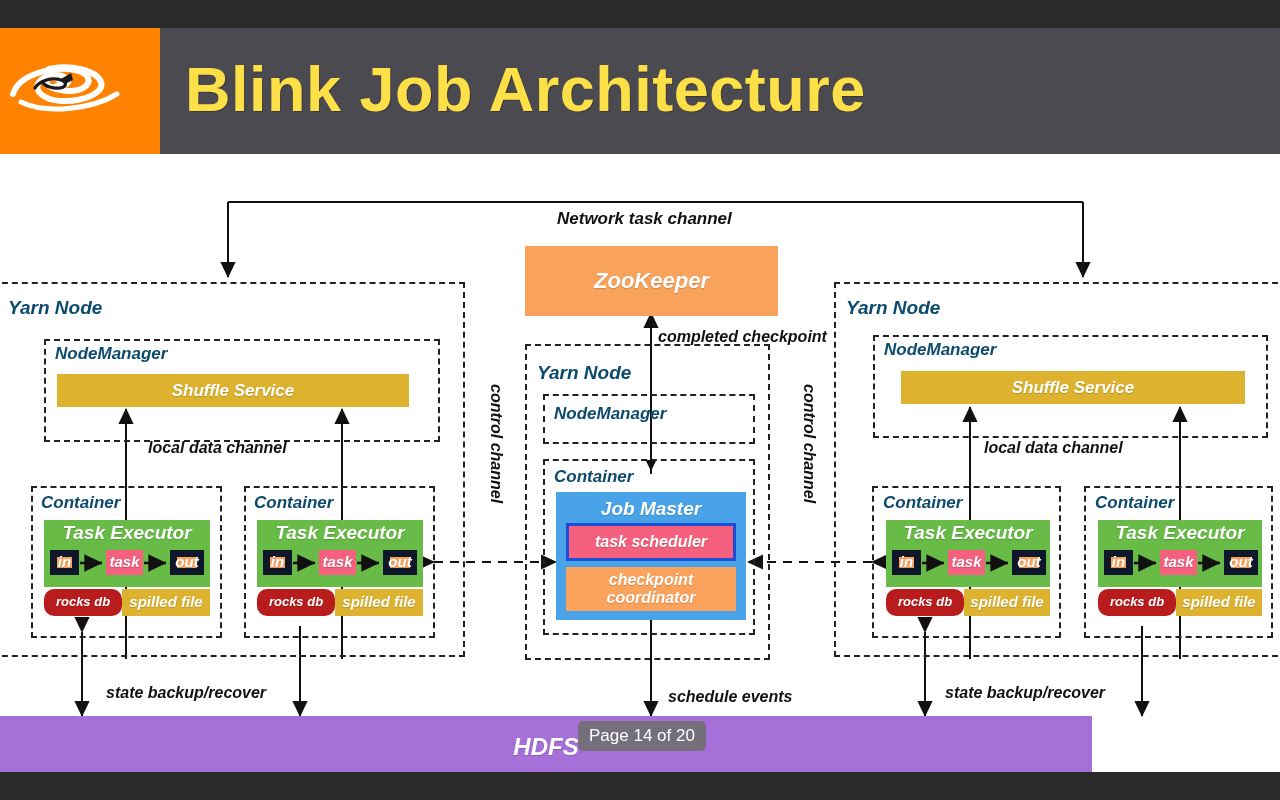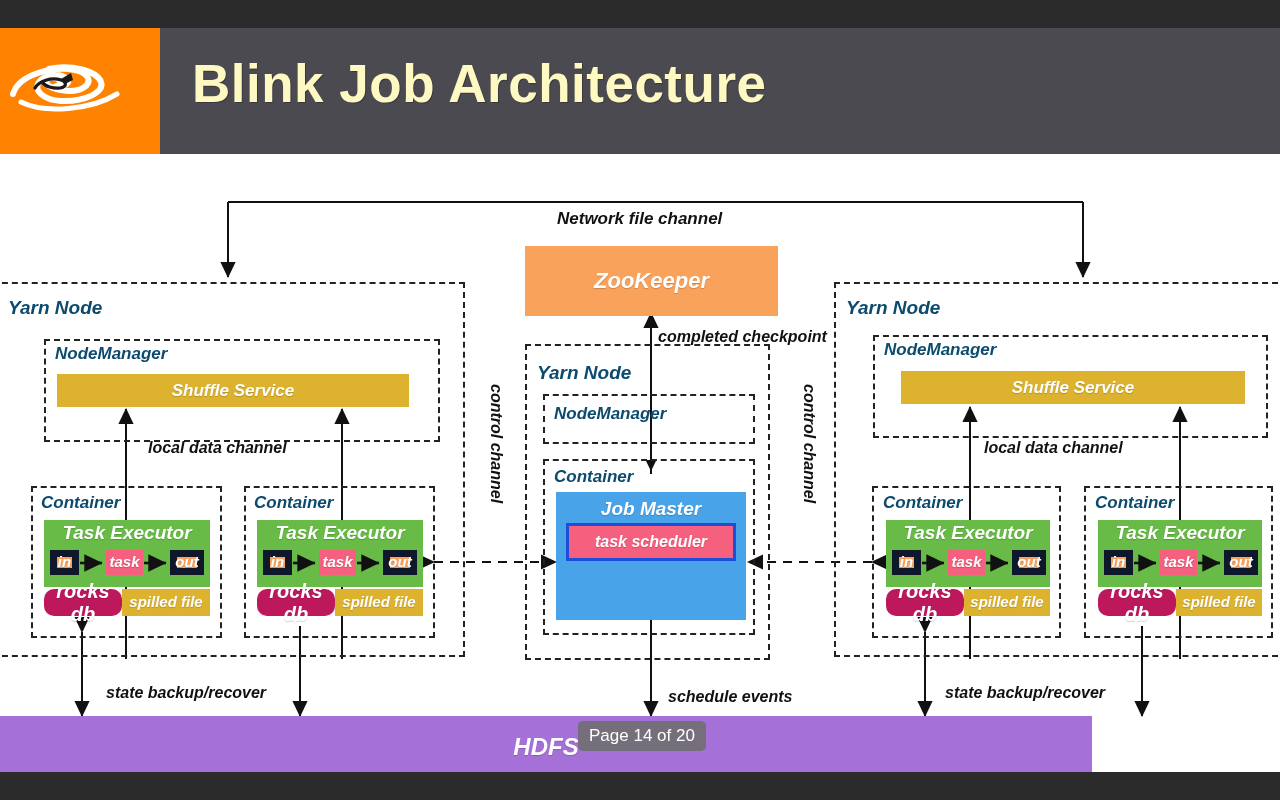--- a/index.html
+++ b/index.html
@@ -18,25 +18,24 @@
     background: #ffffff;
     overflow: hidden;
   }
 
   
   .header { position: absolute; left: 0; top: 0; width: 1280px; height: 126px; background: #4b4a50; }
   .logo-box { position: absolute; left: 0; top: 0; width: 160px; height: 126px; background: #ff8200; }
   .logo-svg { position: absolute; left: 5px; top: 30px; }
   .title {
     position: absolute; left: 185px; top: 25px;
-    color: #fef9c3; font-size: 53px; font-weight: bold;
+    color: #fde047; font-size: 63px; font-weight: bold;
     letter-spacing: 0.5px;
     font-family: "Liberation Sans", sans-serif;
     text-shadow: 1px 1px 0 rgba(0,0,0,.25);
-    margin-left: 7px;
   }
 
   
   .diagram { position: absolute; left: 0; top: 126px; width: 1280px; height: 618px; }
   svg.wires { position: absolute; left: 0; top: 0; width: 1280px; height: 618px; pointer-events: none; }
 
   
   .dash { position: absolute; border: 2px dashed #222; background: transparent; }
   .dash-label {
     position: absolute; font-style: italic; font-weight: bold; color: #0c4a6e;
@@ -53,21 +52,21 @@
   }
   .zk { background: #f9a25c; font-size: 22px; }
   .shuffle { background: #dcb22e; font-size: 17px; }
   .texec { background: #68bb47; font-size: 19px; }
   .jobmaster { background: #49a3e8; }
   .jm-title { position:absolute; left:0; top:6px; width:100%; text-align:center; color:#fff; font-style:italic; font-weight:bold; font-size:19px; text-shadow:0 1px 1px rgba(0,0,0,.18); font-family:"Liberation Sans",sans-serif; }
   .sched { background: #f4607d; border: 3px solid #1d4ed8; font-size: 16px; }
   .ckpt  { background: #fba35c; font-size: 16px; }
   .io { background: #fba35c; border: 7px solid #0f172a; font-size: 15px; }
   .task { background: #f4607d; font-size: 15px; }
-  .rocksdb { background: #be185d; font-size: 20px; border-radius: 10px; }
+  .rocksdb { background: #b91c1c; font-size: 13px; border-radius: 10px; }
   .spill { background: #dcb22e; font-size: 15px; }
   .hdfs { background: #a571d8; font-size: 24px; }
 
   
   .ann {
     position: absolute; font-style: italic; font-weight: bold; color: #111;
     font-family: "Liberation Sans", sans-serif; white-space: nowrap; font-size: 16px;
   }
   .ann.rot { transform: rotate(90deg); transform-origin: left top; }
 
@@ -131,21 +130,21 @@
 
         <path d="M82 478 L82 562" stroke="#111" stroke-width="2" fill="none" marker-start="url(#ah)" marker-end="url(#ah)"></path>
         <path d="M300 472 L300 562" stroke="#111" stroke-width="2" fill="none" marker-end="url(#ah)"></path>
 
         <path d="M651 466 L651 562" stroke="#111" stroke-width="2" fill="none" marker-start="url(#ah)" marker-end="url(#ah)"></path>
 
         <path d="M925 478 L925 562" stroke="#111" stroke-width="2" fill="none" marker-start="url(#ah)" marker-end="url(#ah)"></path>
         <path d="M1142 472 L1142 562" stroke="#111" stroke-width="2" fill="none" marker-end="url(#ah)"></path>
       </svg>
 
-      <div class="ann" style="left:557px; top:55px; font-size:17px;">Network file channel</div>
+      <div class="ann" style="left:557px; top:55px; font-size:17px;">Network task channel</div>
 
       <div class="blk zk" style="left:525px; top:92px; width:253px; height:70px;">ZooKeeper</div>
 
       <div class="ann" style="left:658px; top:174px;">completed checkpoint</div>
 
       <div class="dash" style="left:-8px; top:128px; width:473px; height:375px;"></div>
       <div class="dash-label" style="left:8px; top:143px; font-size:19px;">Yarn Node</div>
 
       <div class="dash" style="left:44px; top:185px; width:396px; height:103px;"></div>
       <div class="dash-label" style="left:55px; top:190px; font-size:17px;">NodeManager</div>
@@ -186,20 +185,22 @@
 
       <div class="dash" style="left:543px; top:240px; width:212px; height:50px;"></div>
       <div class="dash-label" style="left:554px; top:250px; font-size:17px;">NodeManager</div>
 
       <div class="dash" style="left:543px; top:305px; width:212px; height:176px;"></div>
       <div class="dash-label" style="left:554px; top:313px; font-size:17px;">Container</div>
 
       <div class="blk jobmaster" style="left:556px; top:338px; width:190px; height:128px; display:block;">
         <div class="jm-title">Job Master</div>
         <div class="blk sched" style="left:10px; top:31px; width:170px; height:38px;">task scheduler</div>
+        <div class="blk ckpt" style="left:10px; top:75px; width:170px; height:44px; white-space:pre-line;">checkpoint
+coordinator</div>
       </div>
 
       <div class="ann rot" style="left:505px; top:230px;">control channel</div>
       <div class="ann rot" style="left:818px; top:230px;">control channel</div>
 
       <div class="ann" style="left:668px; top:534px;">schedule events</div>
 
       <div class="dash" style="left:834px; top:128px; width:454px; height:375px;"></div>
       <div class="dash-label" style="left:846px; top:143px; font-size:19px;">Yarn Node</div>
 

